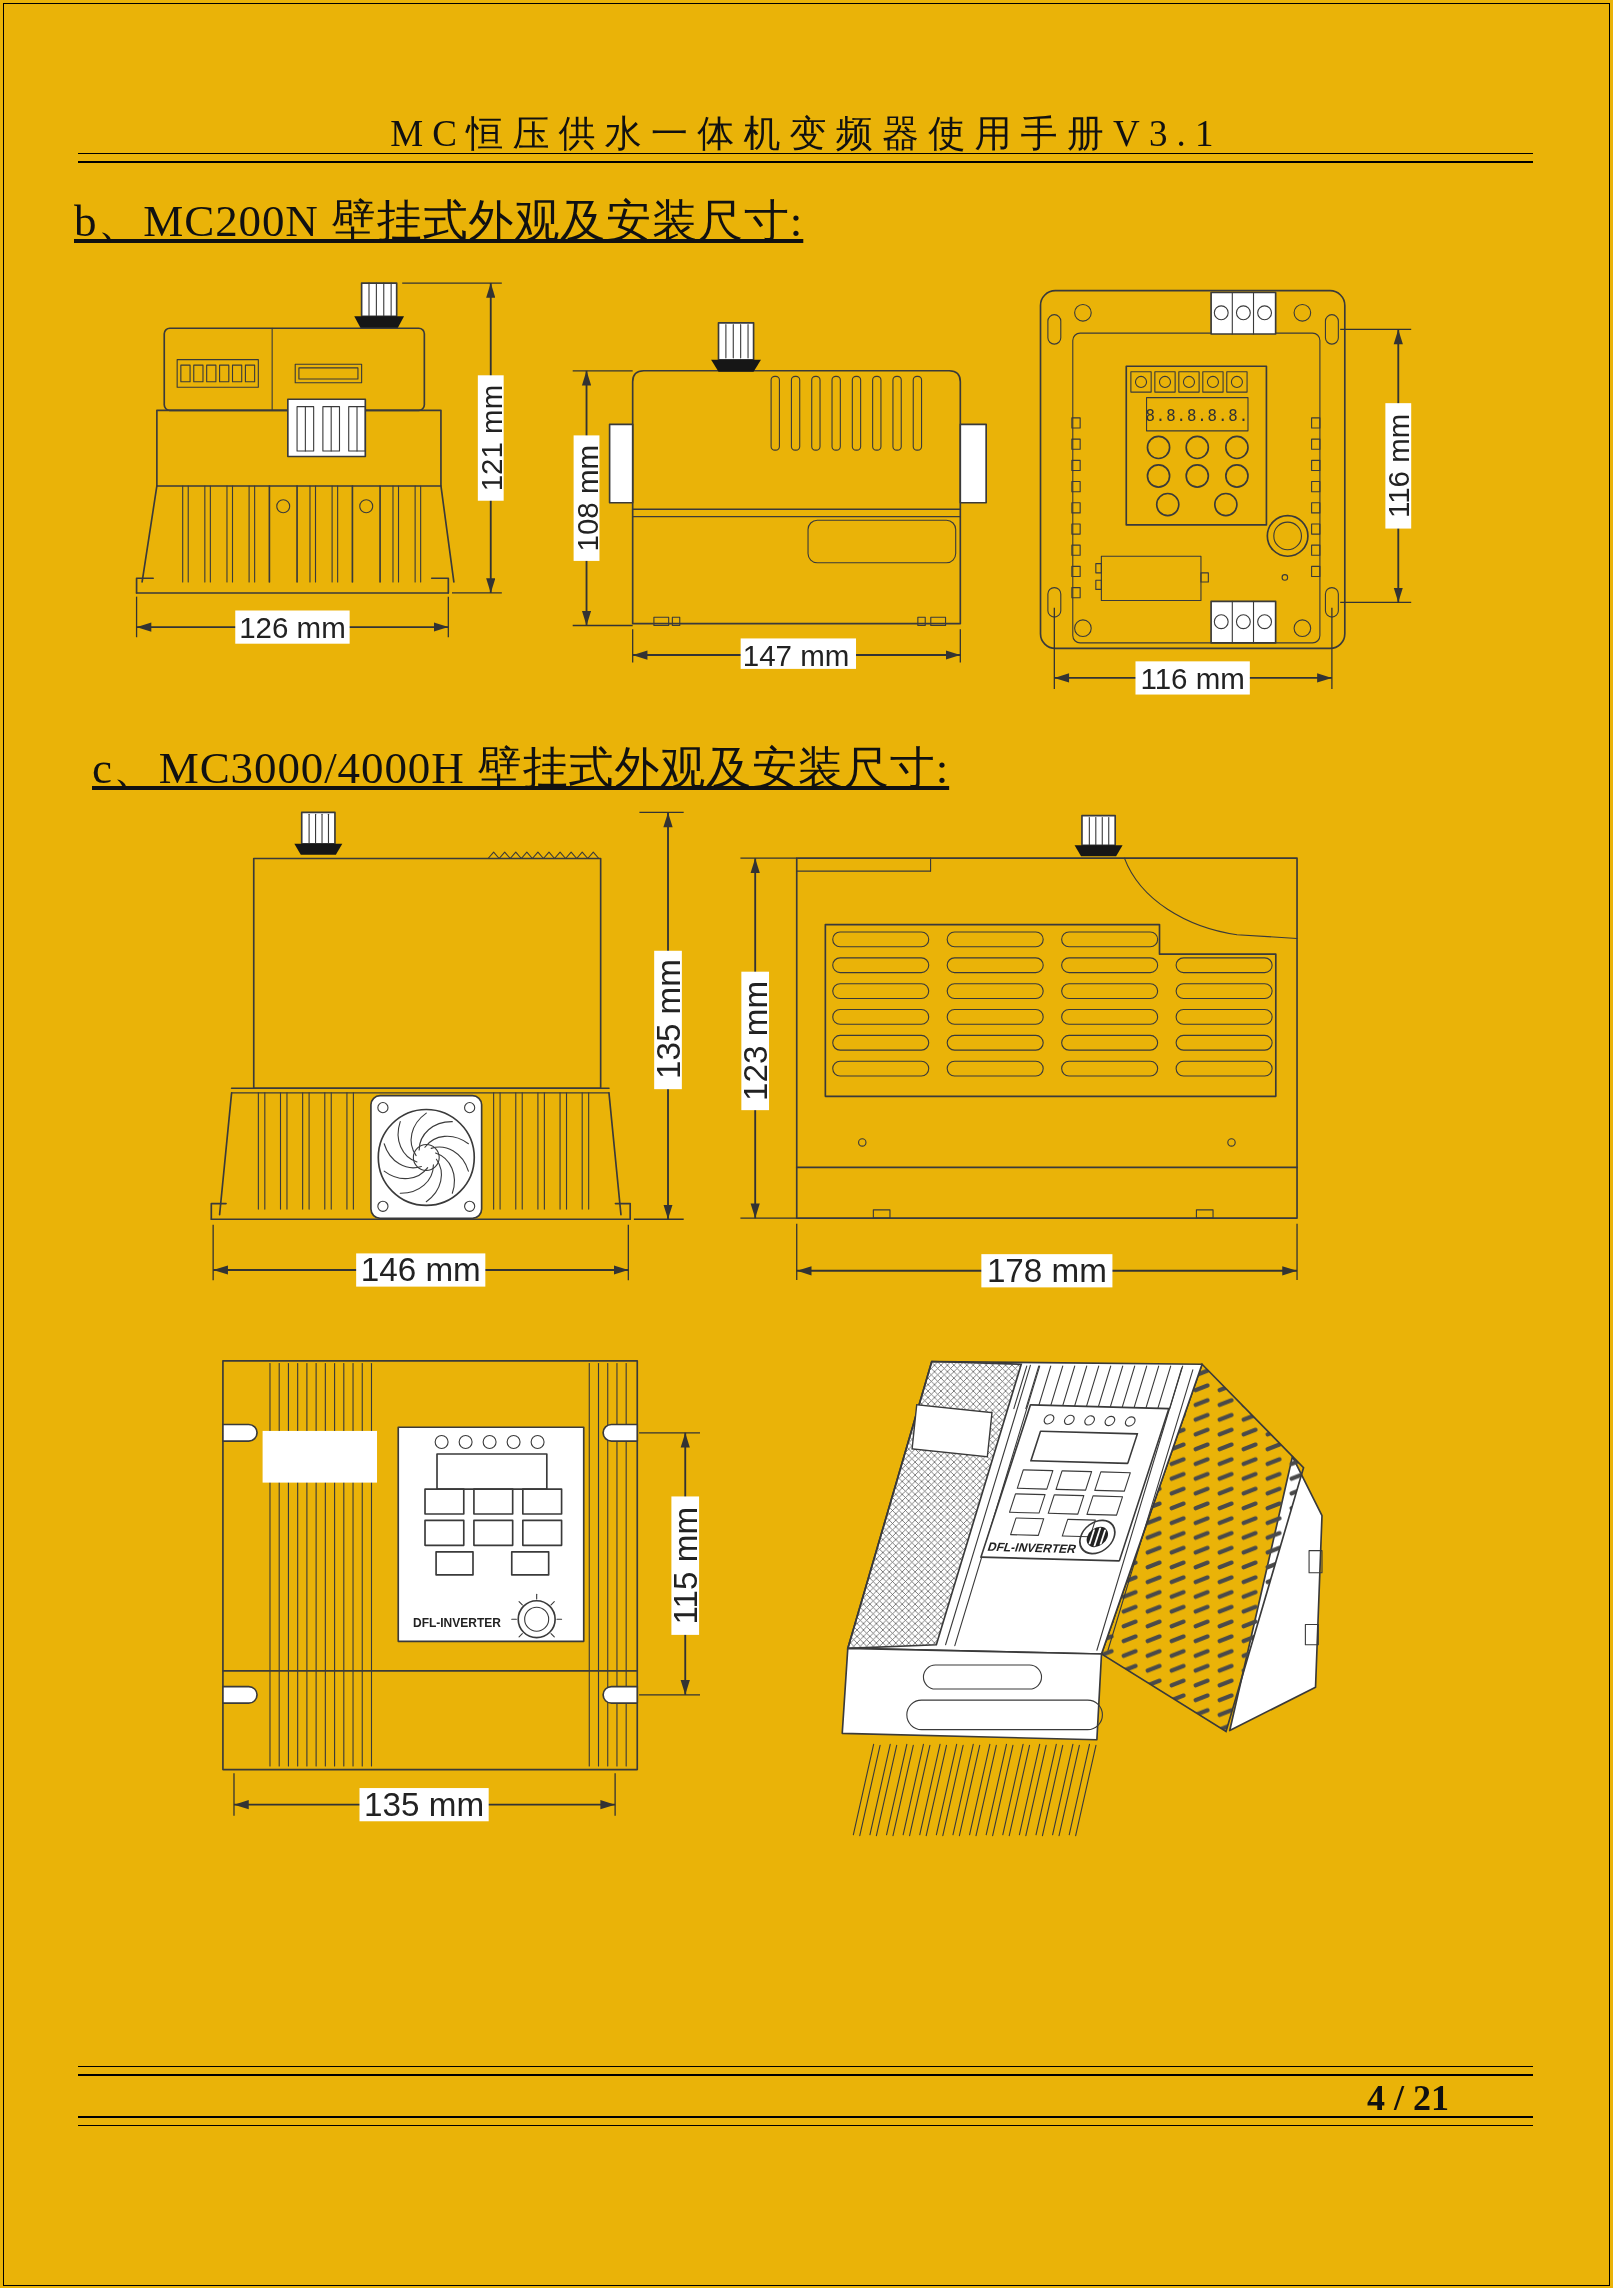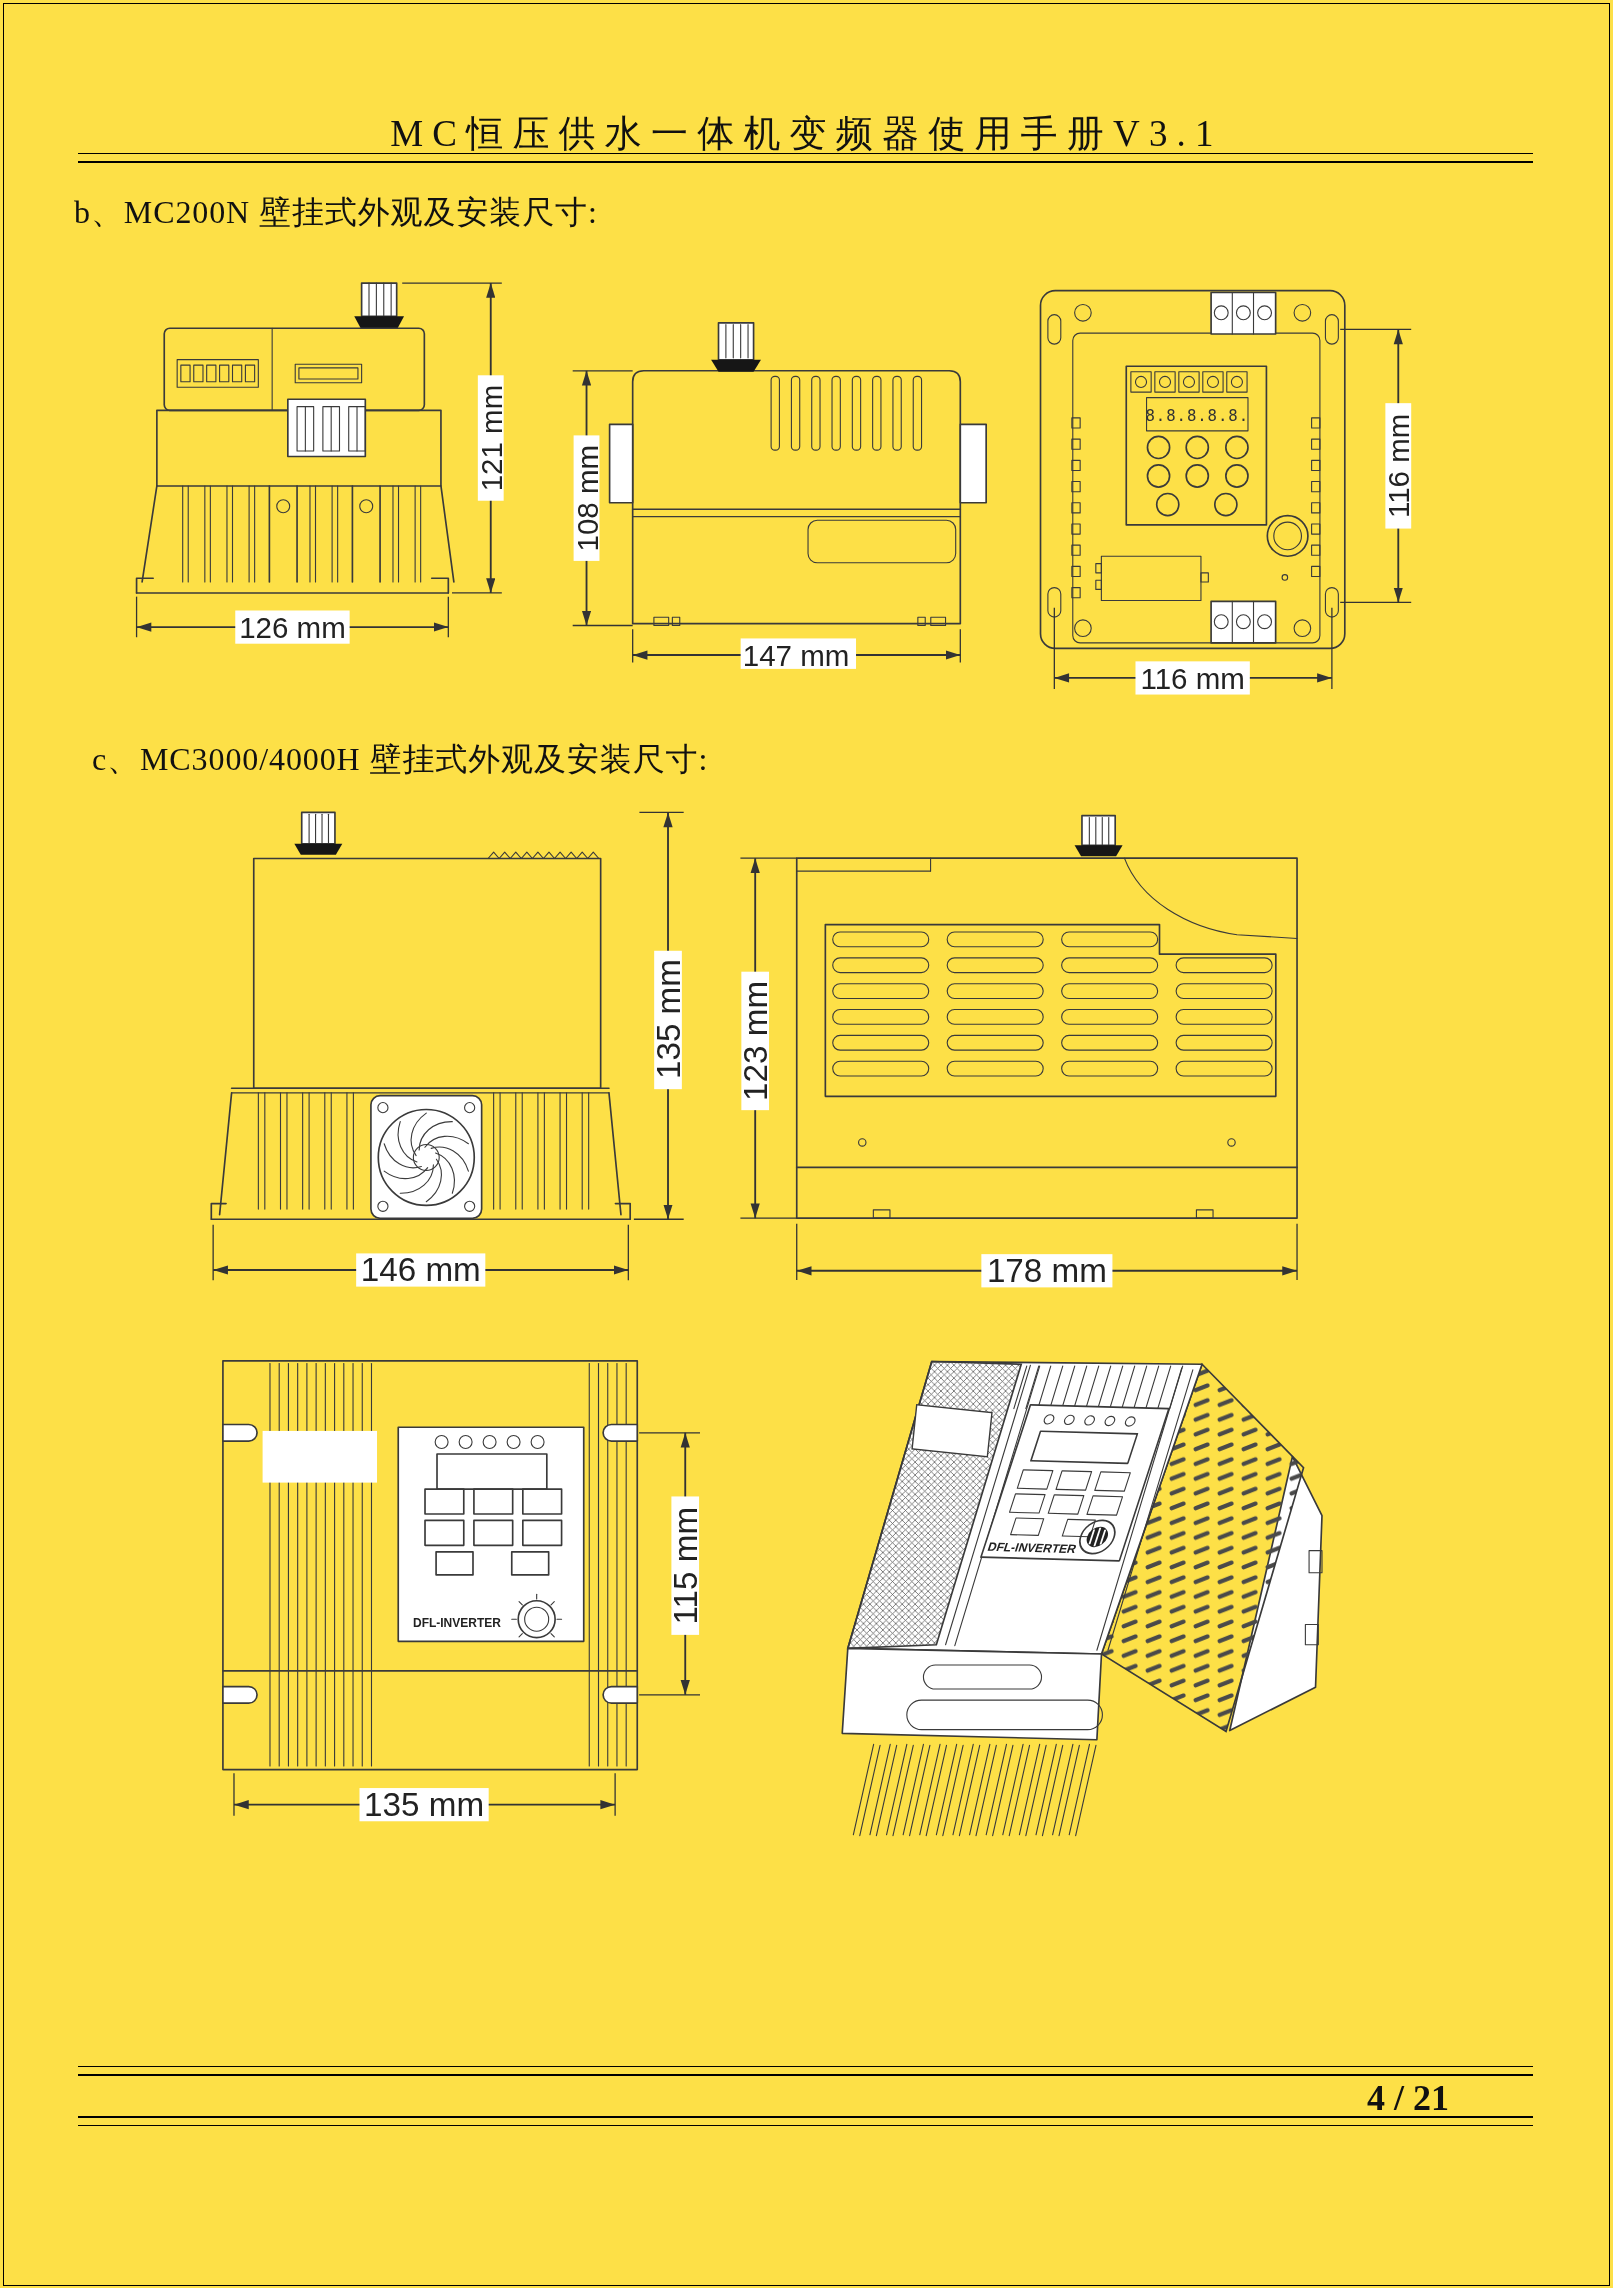--- a/index.html
+++ b/index.html
@@ -1,24 +1,24 @@
 <!DOCTYPE html>
 <html style="font-size:14.8px"><head>
 <meta charset="utf-8">
 <style>
   html,body{margin:0;padding:0;background:#e8e8e8;}
-  .page{position:relative;width:1613px;height:2289px;background:#fde047;overflow:hidden;
+  .page{position:relative;width:1613px;height:2289px;background:#eab308;overflow:hidden;
         font-family:"Liberation Serif",serif;color:#1a1a1a;}
   .page-frame{position:absolute;left:2.8px;top:2.8px;right:2.8px;bottom:2.8px;border:1.8px solid #000;pointer-events:none;}
   .hdr-title{position:absolute;left:0;right:0;top:109px;text-align:center;font-size:37px;letter-spacing:9.2px;color:#111;}
   .rule{position:absolute;left:78px;width:1455px;height:6.5px;border-top:1.8px solid #000;border-bottom:2.8px solid #000;}
   .rule.hdr{top:153px;}
   .rule.ftr-top{top:2066px;}
   .rule.ftr-bot{top:2116px;border-top:2.8px solid #000;border-bottom:1.8px solid #000;}
-  .sec-title{position:absolute;left:74px;font-size:32px;letter-spacing:0.9px;color:#111;white-space:nowrap;}
+  .sec-title{position:absolute;left:74px;font-size:45px;letter-spacing:0.9px;color:#111;white-space:nowrap;text-decoration:underline;}
   .sec-b{top:191px;}
   .sec-c{top:738px;margin-left:18px;}
   .ftr-doc{position:absolute;left:0;right:0;top:2078px;text-align:center;font-size:27px;color:#111;}
   .ftr-page{position:absolute;right:164px;top:2077px;font-size:36px;font-weight:bold;color:#111;}
   .drw{position:absolute;text-decoration:underline;}
   svg text{font-family:"Liberation Sans",sans-serif;fill:#222;}
   text.dl{font-size:32px;}
   text.dl2{font-size:36px;}
   text.mono{font-family:"DejaVu Sans Mono",monospace;font-size:17px;letter-spacing:1px;fill:#333;}
   text.brand{font-family:"Liberation Sans",sans-serif;font-size:13px;font-weight:bold;fill:#222;}

